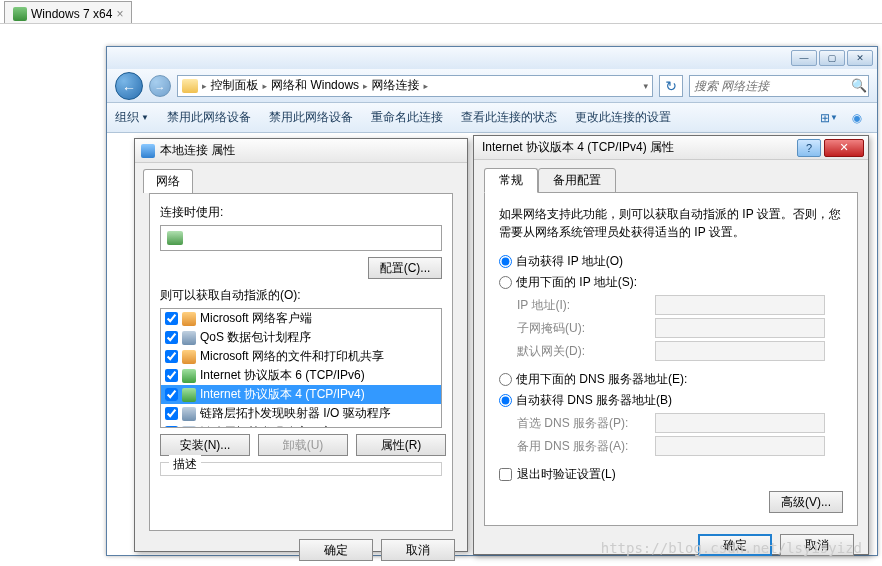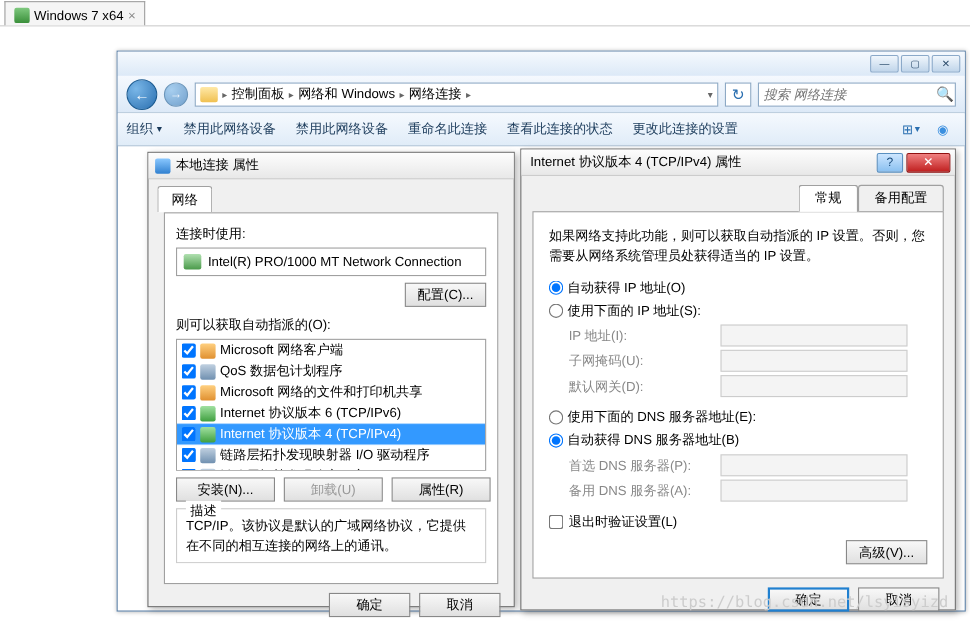--- a/index.html
+++ b/index.html
@@ -60,21 +60,21 @@
 .group { border: 1px solid #ccc; padding: 6px 8px; position: relative; font-size: 12px; line-height: 1.5; }
 .group-title { position: absolute; top: -8px; left: 8px; background: #fff; padding: 0 4px; font-size: 12px; }
 .dlg-footer { display: flex; justify-content: flex-end; gap: 8px; padding: 0 12px 10px; }
 
 
 .dialog2 { position: absolute; left: 473px; top: 135px; width: 396px; height: 420px; background: #f0f0f0; border: 1px solid #707070; box-shadow: 2px 2px 6px rgba(0,0,0,.3); }
 .dlg2-title { height: 24px; background: linear-gradient(#fdfdfd,#e8e8e8); display: flex; align-items: center; padding: 0 4px 0 8px; font-size: 12px; border-bottom: 1px solid #ccc; }
 .dlg2-title-text { flex: 1; }
 .help-btn { width: 24px; height: 18px; background: linear-gradient(#cde6ff,#8ac0f0); border: 1px solid #5a90c0; border-radius: 2px; display: flex; align-items: center; justify-content: center; font-size: 11px; color: #1a4a7a; margin-right: 3px; cursor: pointer; }
 .close-btn2 { width: 40px; height: 18px; background: linear-gradient(#f08080,#c02020); border: 1px solid #901010; border-radius: 2px; display: flex; align-items: center; justify-content: center; color: #fff; font-size: 11px; cursor: pointer; }
-.tab-strip2 { display: flex; padding: 8px 10px 0; gap: 0; justify-content: flex-end; }
+.tab-strip2 { display: flex; padding: 8px 10px 0; gap: 0; }
 .tab2 { padding: 3px 14px; border: 1px solid #a0a0a0; background: #f0f0f0; font-size: 12px; cursor: pointer; border-radius: 3px 3px 0 0; }
 .tab2.active { background: #fff; border-bottom: 1px solid #fff; position: relative; z-index: 1; }
 .tab2-body { margin: -1px 10px 8px; background: #fff; border: 1px solid #a0a0a0; padding: 12px 14px; height: 334px; font-size: 12px; position: relative; }
 .info-text { line-height: 1.5; margin-bottom: 12px; }
 .radio-row { display: flex; align-items: center; gap: 4px; margin: 4px 0; }
 .radio-row input { width: 13px; height: 13px; }
 .field-grid { margin: 4px 0 10px 18px; }
 .field-row { display: flex; align-items: center; margin: 3px 0; gap: 8px; }
 .field-label { width: 130px; color: #888; }
 .field-input { width: 170px; height: 20px; border: 1px solid #ccc; background: #f4f4f4; }
@@ -151,21 +151,20 @@
     <span class="net-icon"></span>
     <span>本地连接 属性</span>
   </div>
   <div class="tab-strip">
     <div class="tab">网络</div>
   </div>
   <div class="tab-body">
     <div class="label">连接时使用:</div>
     <div class="adapter-box">
       <span class="adapter-icon"></span>
-      <span>Intel(R) PRO/1000 MT Network Connection</span>
     </div>
     <div class="btn-row">
         <button class="btn">配置(C)...</button>
       </div>
     <div class="label">则可以获取自动指派的(O):</div>
     <div class="items-box" id="items-box">
         <div class="item-row">
           <input type="checkbox" checked="" style="">
           <span class="item-icon ic-client"></span>
           <span>Microsoft 网络客户端</span>
@@ -201,21 +200,20 @@
           <span>链路层拓扑发现响应程序</span>
         </div>
       </div>
     <div class="btn3">
       <button class="btn">安装(N)...</button>
       <button class="btn" disabled="">卸载(U)</button>
       <button class="btn">属性(R)</button>
     </div>
     <div class="group">
       <span class="group-title">描述</span>
-      <span>TCP/IP。该协议是默认的广域网络协议，它提供在不同的相互连接的网络上的通讯。</span>
     </div>
   </div>
   <div class="dlg-footer">
     <button class="btn">确定</button>
     <button class="btn">取消</button>
   </div>
 </div>
 
 <div class="dialog2">
   <div class="dlg2-title">

